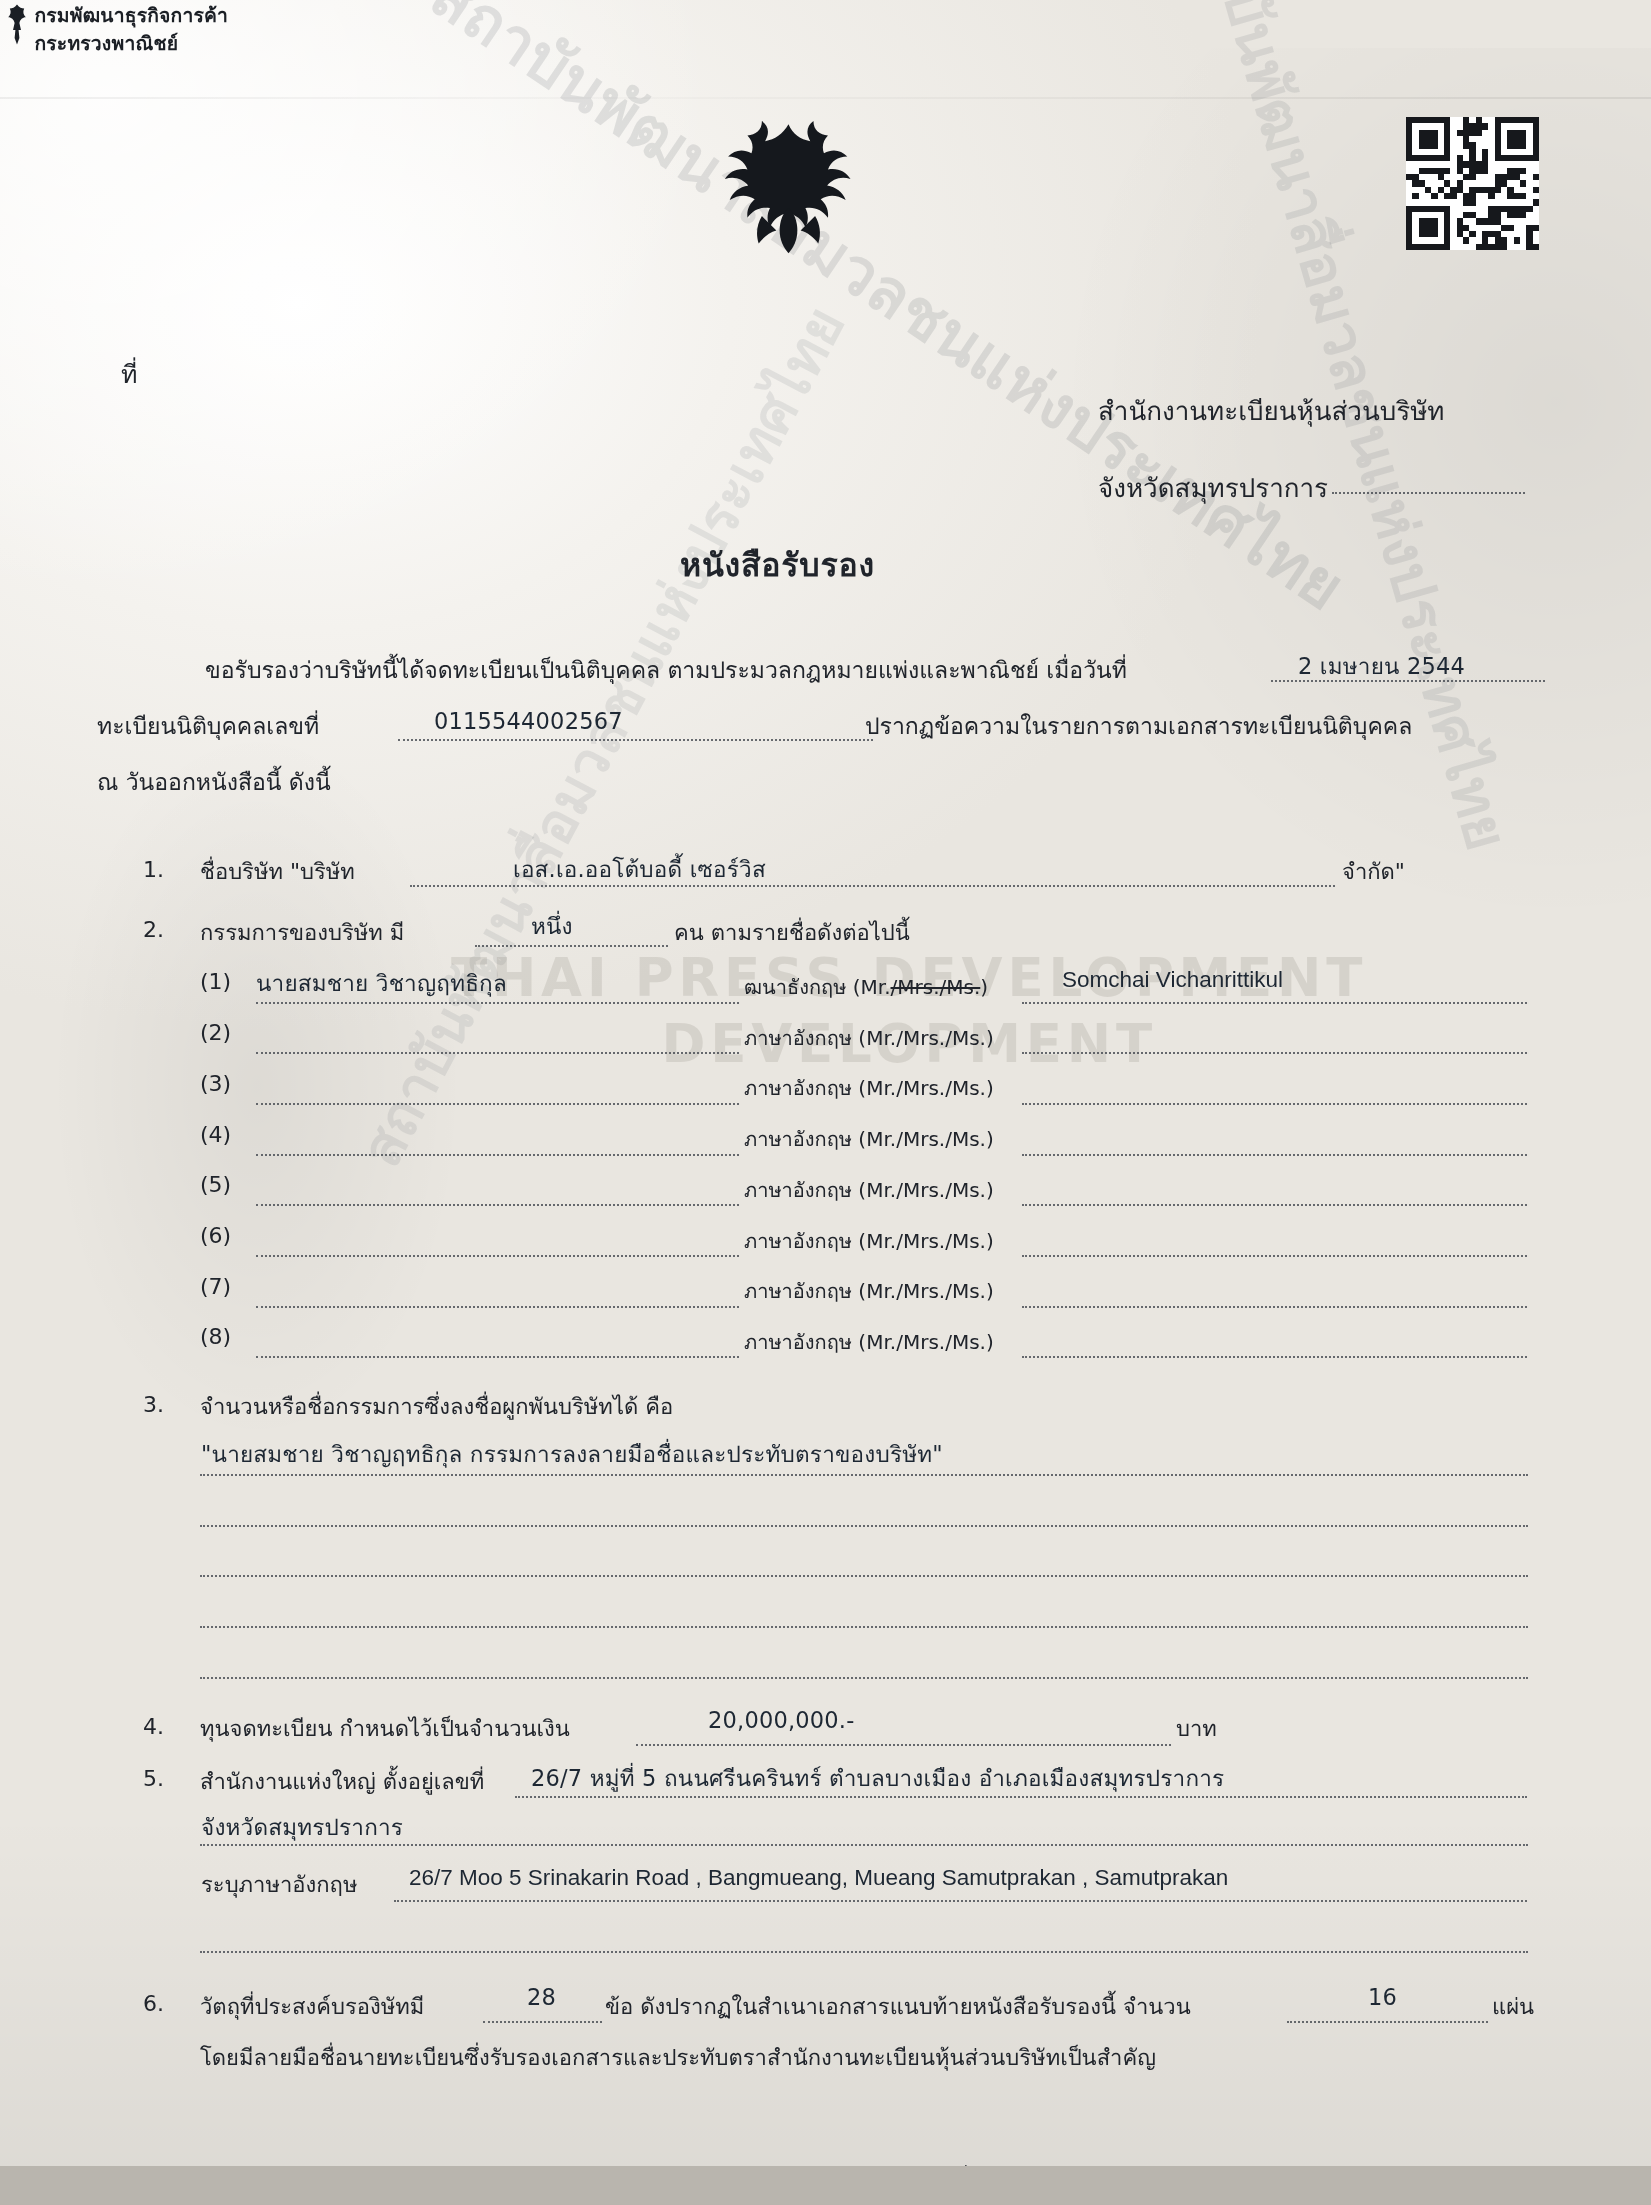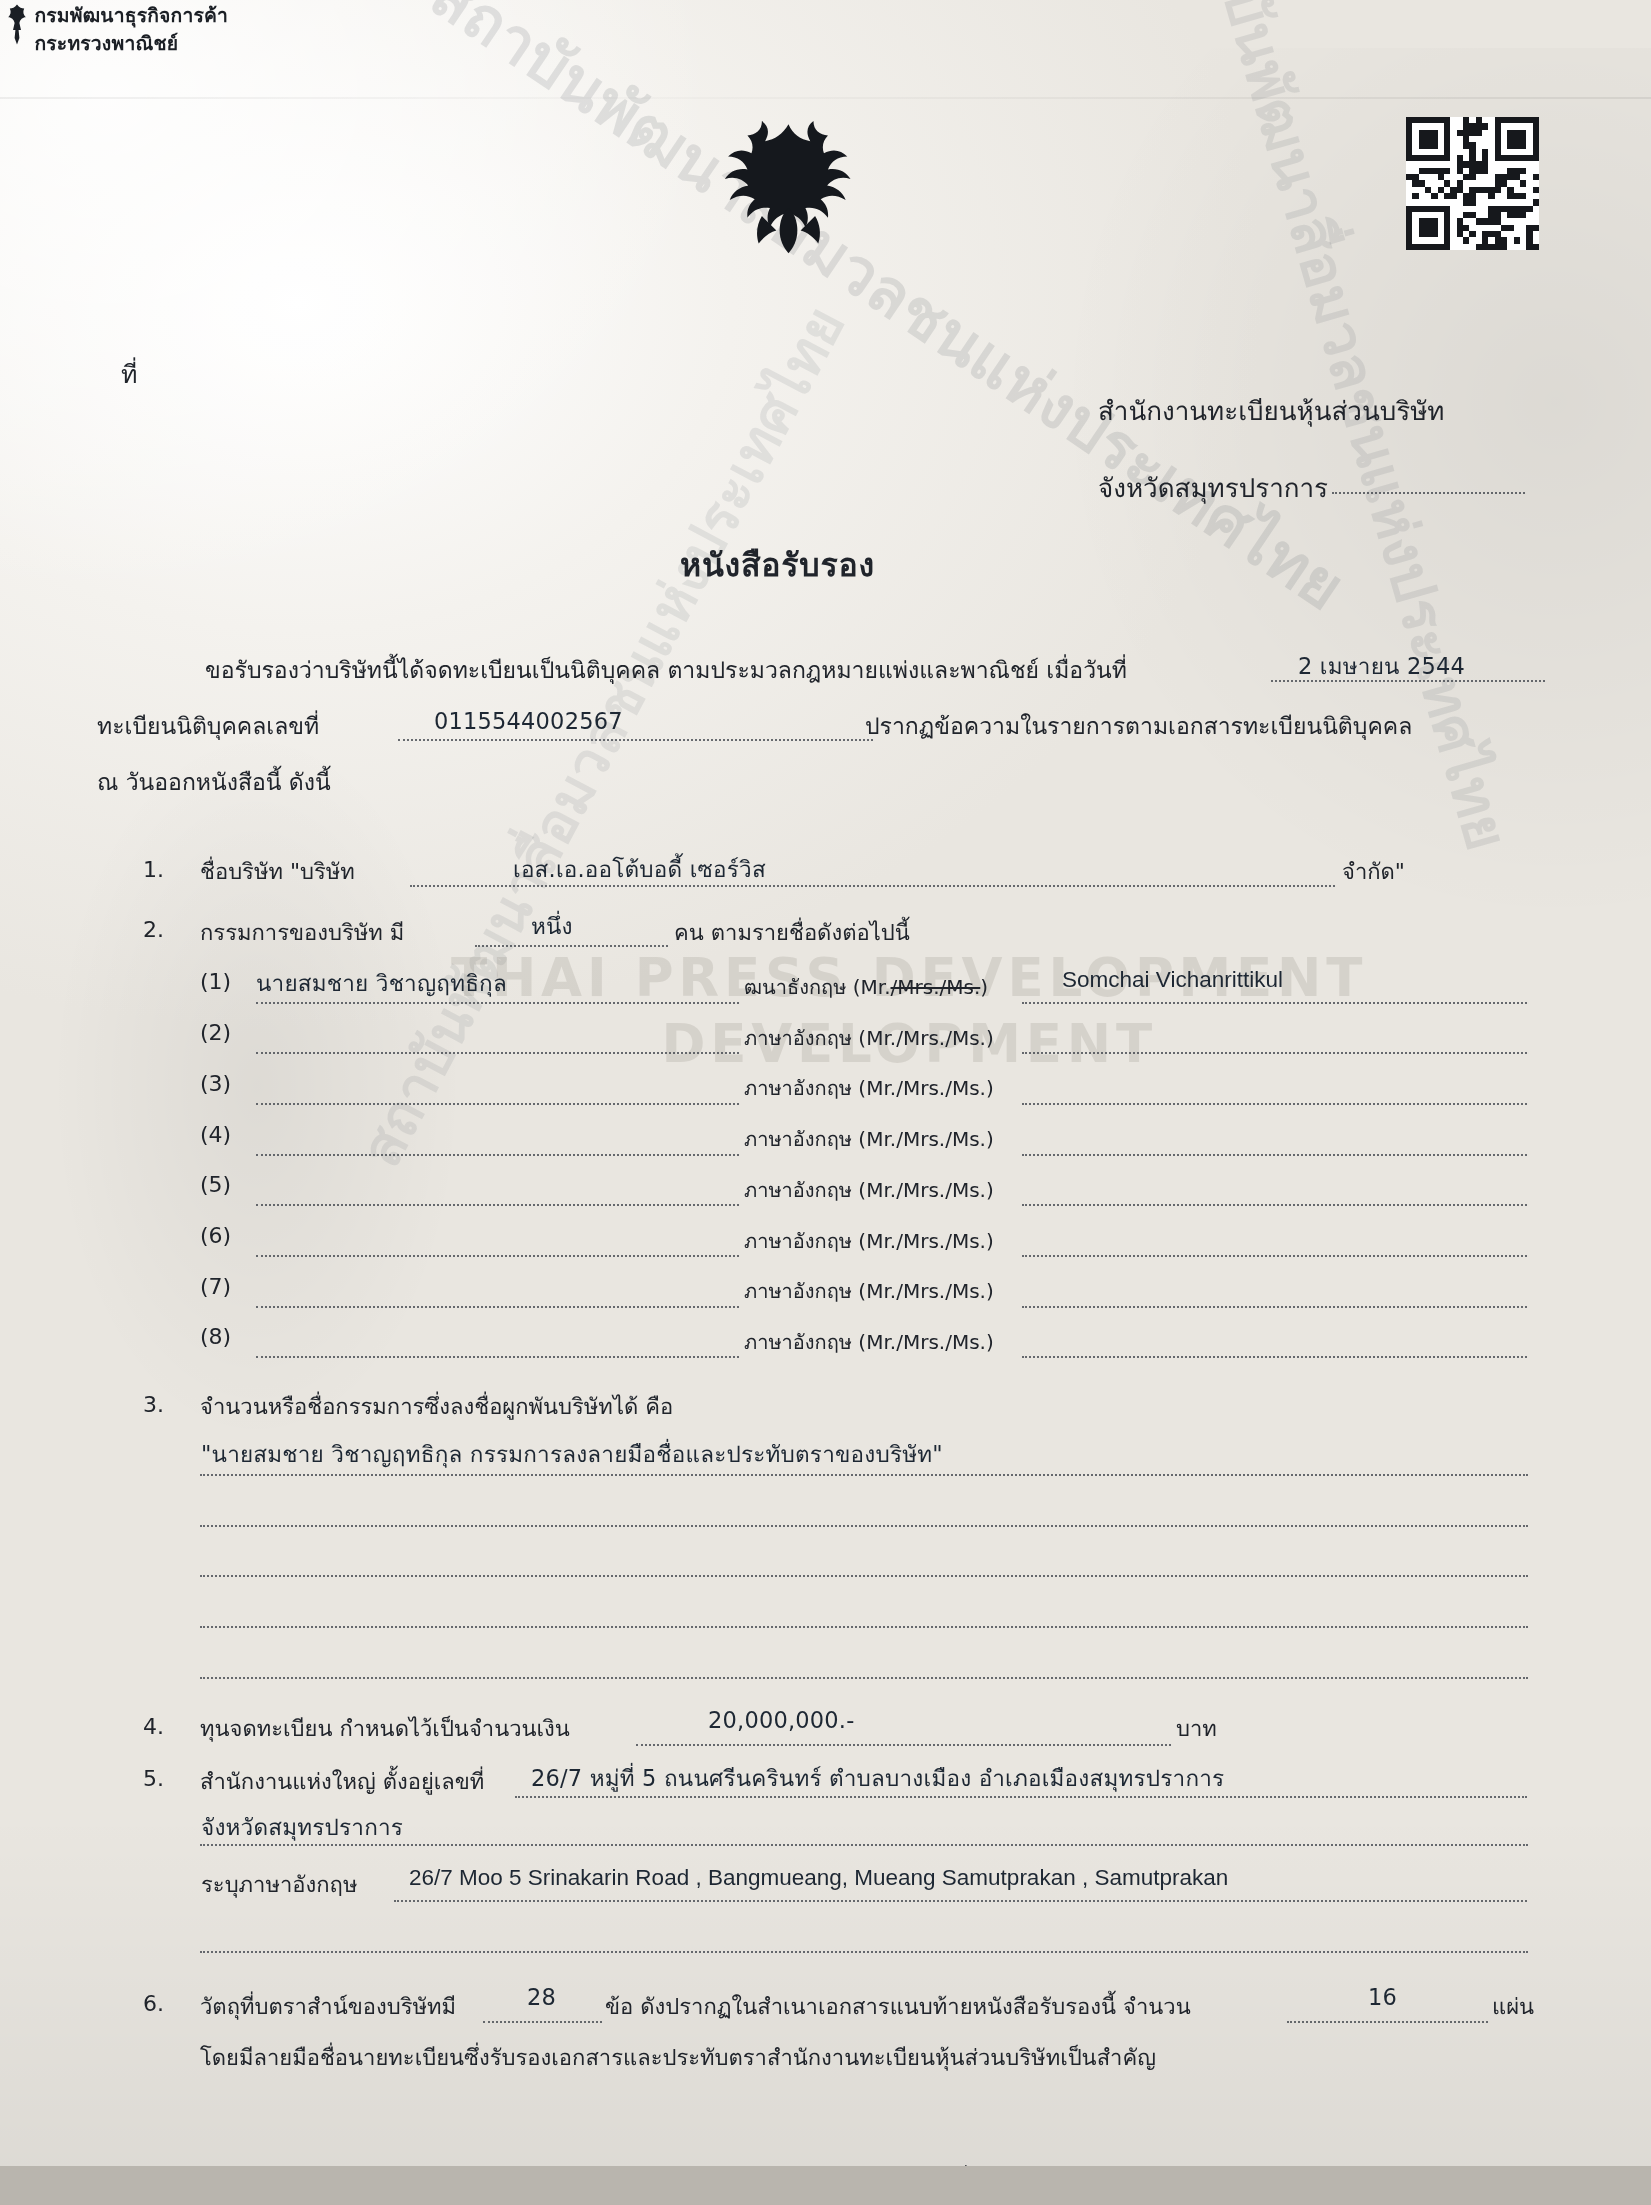--- a/index.html
+++ b/index.html
@@ -761,21 +761,21 @@
   <div class="t hand" style="left:531px; top:1760px;">26/7 หมู่ที่ 5 ถนนศรีนครินทร์ ตำบลบางเมือง อำเภอเมืองสมุทรปราการ</div>
   <div class="dots" style="left:515px; top:1796px; width:1012px;"></div>
   <div class="t hand" style="left:201px; top:1809px;">จังหวัดสมุทรปราการ</div>
   <div class="dots" style="left:200px; top:1844px; width:1328px;"></div>
   <div class="t thai row-label" style="left:201px; top:1867px;">ระบุภาษาอังกฤษ</div>
   <div class="t hand-eng" style="left:409px; top:1865px;">26/7 Moo 5  Srinakarin Road ,  Bangmueang,  Mueang Samutprakan ,  Samutprakan</div>
   <div class="dots" style="left:394px; top:1900px; width:1133px;"></div>
   <div class="dots" style="left:200px; top:1951px; width:1328px;"></div>
 
   <div class="t num-col" style="left:143px; top:1991px;">6.</div>
-  <div class="t thai row-label" style="left:200px; top:1989px;">วัตถุที่บตราสำน์ของบริษัทมี</div>
+  <div class="t thai row-label" style="left:200px; top:1989px;">วัตถุที่ประสงค์บรองิษัทมี</div>
   <div class="t hand" style="left:527px; top:1984px;">28</div>
   <div class="dots" style="left:483px; top:2021px; width:119px;"></div>
   <div class="t thai row-label" style="left:605px; top:1989px;">ข้อ ดังปรากฏในสำเนาเอกสารแนบท้ายหนังสือรับรองนี้ จำนวน</div>
   <div class="t hand" style="left:1368px; top:1984px;">16</div>
   <div class="dots" style="left:1287px; top:2021px; width:201px;"></div>
   <div class="t thai row-label" style="left:1492px; top:1989px;">แผ่น</div>
   <div class="t thai row-label" style="left:200px; top:2040px;">โดยมีลายมือชื่อนายทะเบียนซึ่งรับรองเอกสารและประทับตราสำนักงานทะเบียนหุ้นส่วนบริษัทเป็นสำคัญ</div>
 
   <div class="t thai row-label" style="left:821px; top:2163px; font-size:23px;">ออกให้ ณ วันที่</div>
   <div class="dots" style="left:990px; top:2195px; width:451px;"></div>

